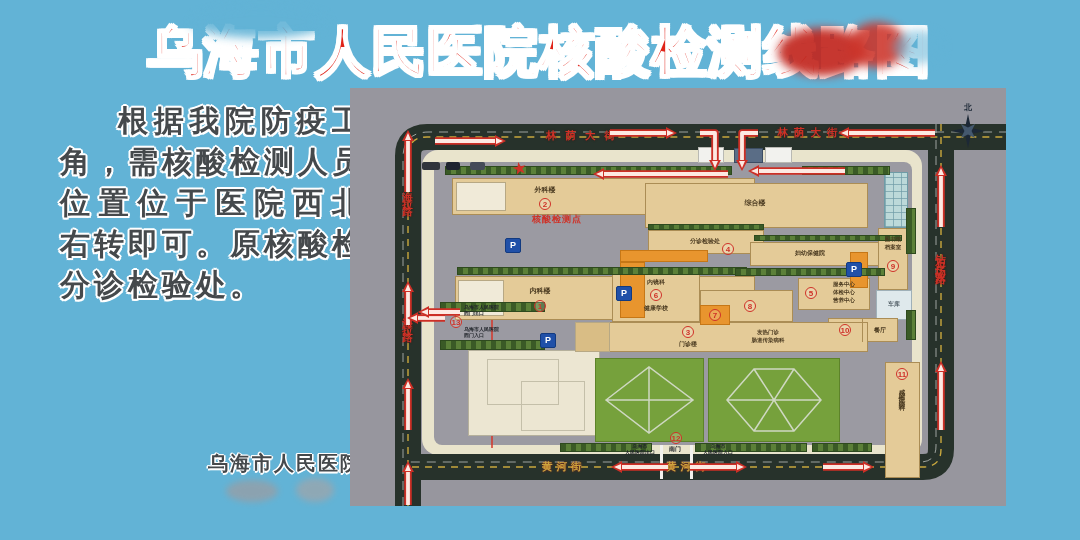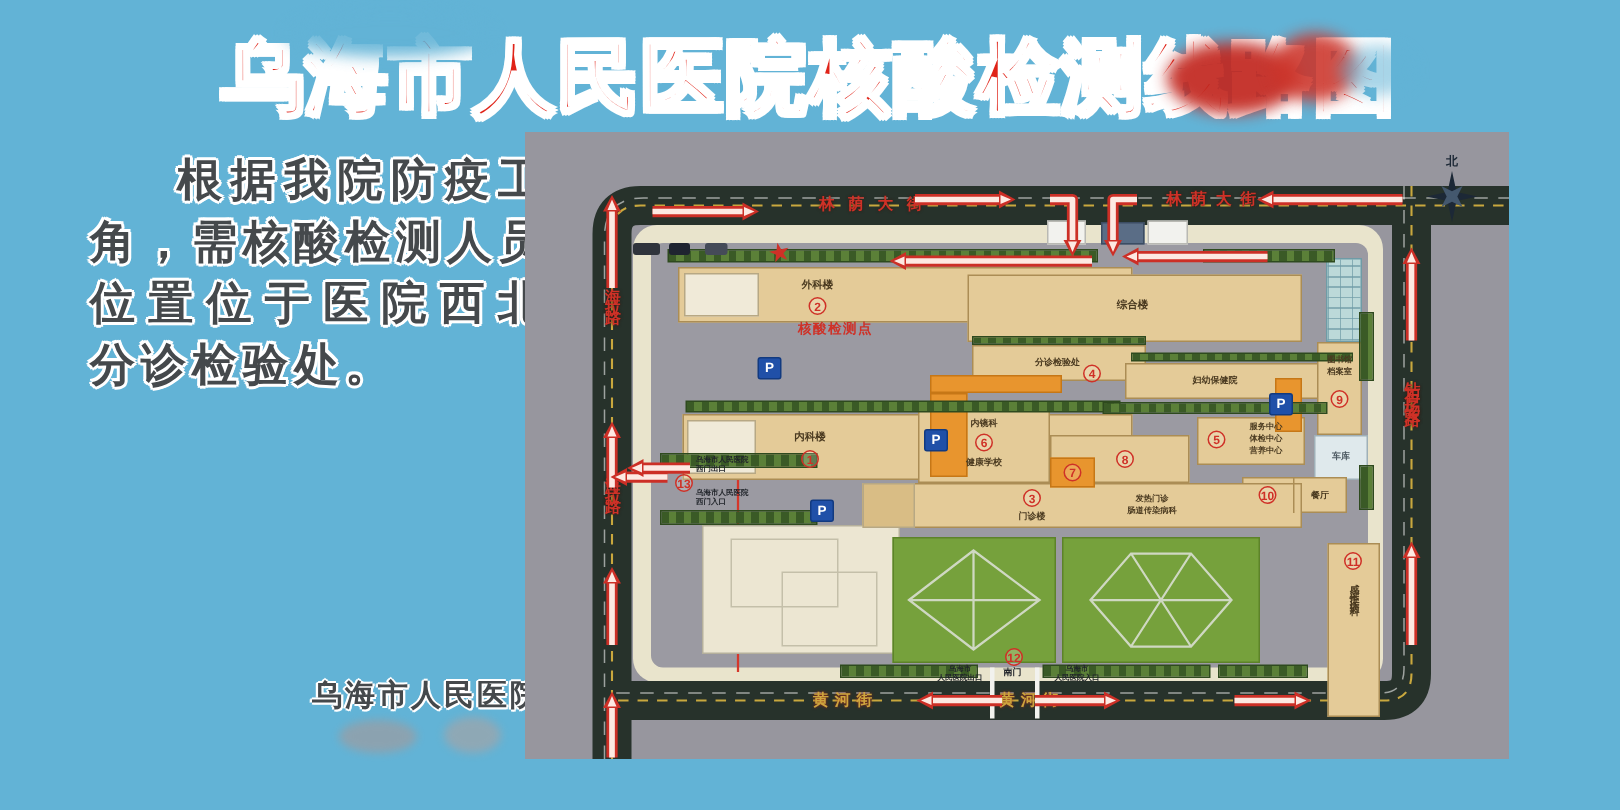--- a/index.html
+++ b/index.html
@@ -58,20 +58,21 @@
   <div id="title">乌海市人民医院核酸检测线路图</div>
   <div class="blob" style="left:778px;top:28px;width:88px;height:48px;background:#c2271f;opacity:.92;z-index:2;"></div>
   <div class="blob" style="left:848px;top:22px;width:58px;height:46px;background:#cc342a;opacity:.88;z-index:2;"></div>
   <div class="blob" style="left:190px;top:6px;width:140px;height:32px;background:#62b3d6;opacity:.9;z-index:2;"></div>
   <div class="blob" style="left:893px;top:30px;width:50px;height:34px;background:#62b3d6;opacity:.55;z-index:2;"></div>
 
   <div id="notice">
     <div class="nline first">根据我院防疫工</div>
     <div class="nline">角，需核酸检测人员</div>
     <div class="nline">位置位于医院西北</div>
+    <div class="nline">右转即可。原核酸检</div>
     <div class="nline last">分诊检验处。</div>
   </div>
 
   <div class="sig" style="left:208px;top:450px;">乌海市人民医院</div>
   <div class="blob" style="left:226px;top:480px;width:52px;height:22px;background:#93a0aa;opacity:.85;z-index:2;filter:blur(3px);"></div>
   <div class="blob" style="left:296px;top:478px;width:38px;height:24px;background:#9aa6ae;opacity:.8;z-index:2;filter:blur(3px);"></div>
 
   <div id="map">
     <div id="ring"></div>
     <div id="campus"></div>

